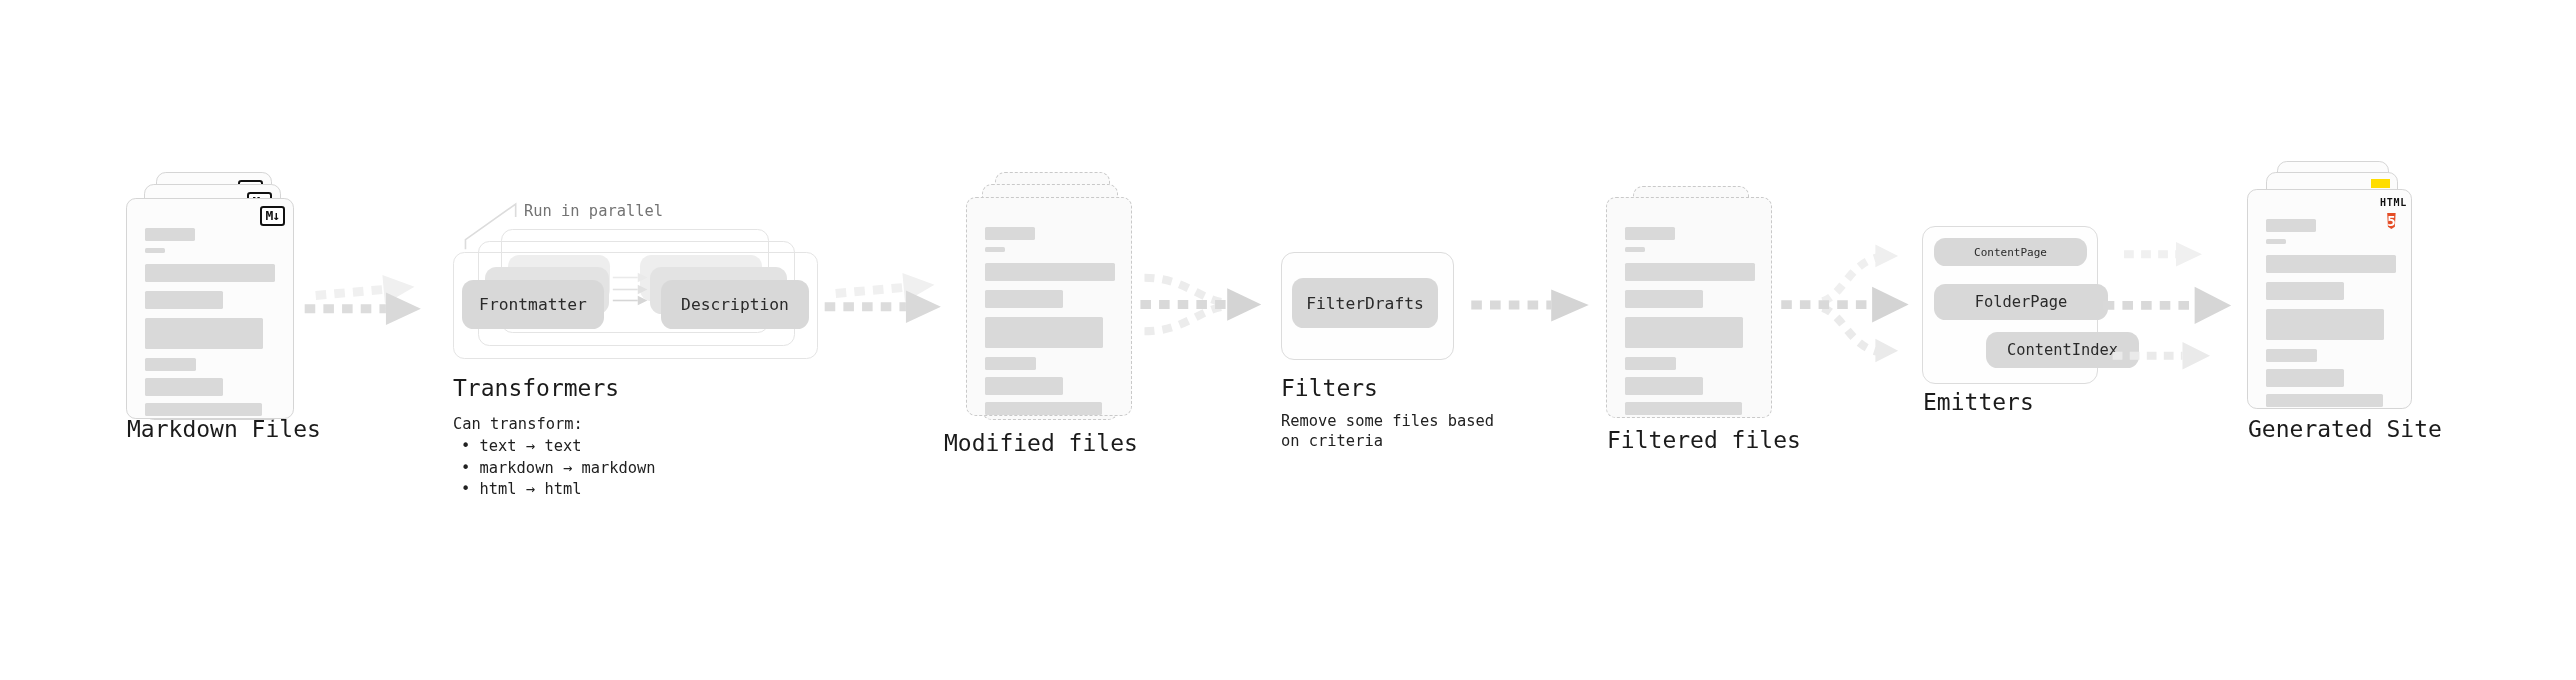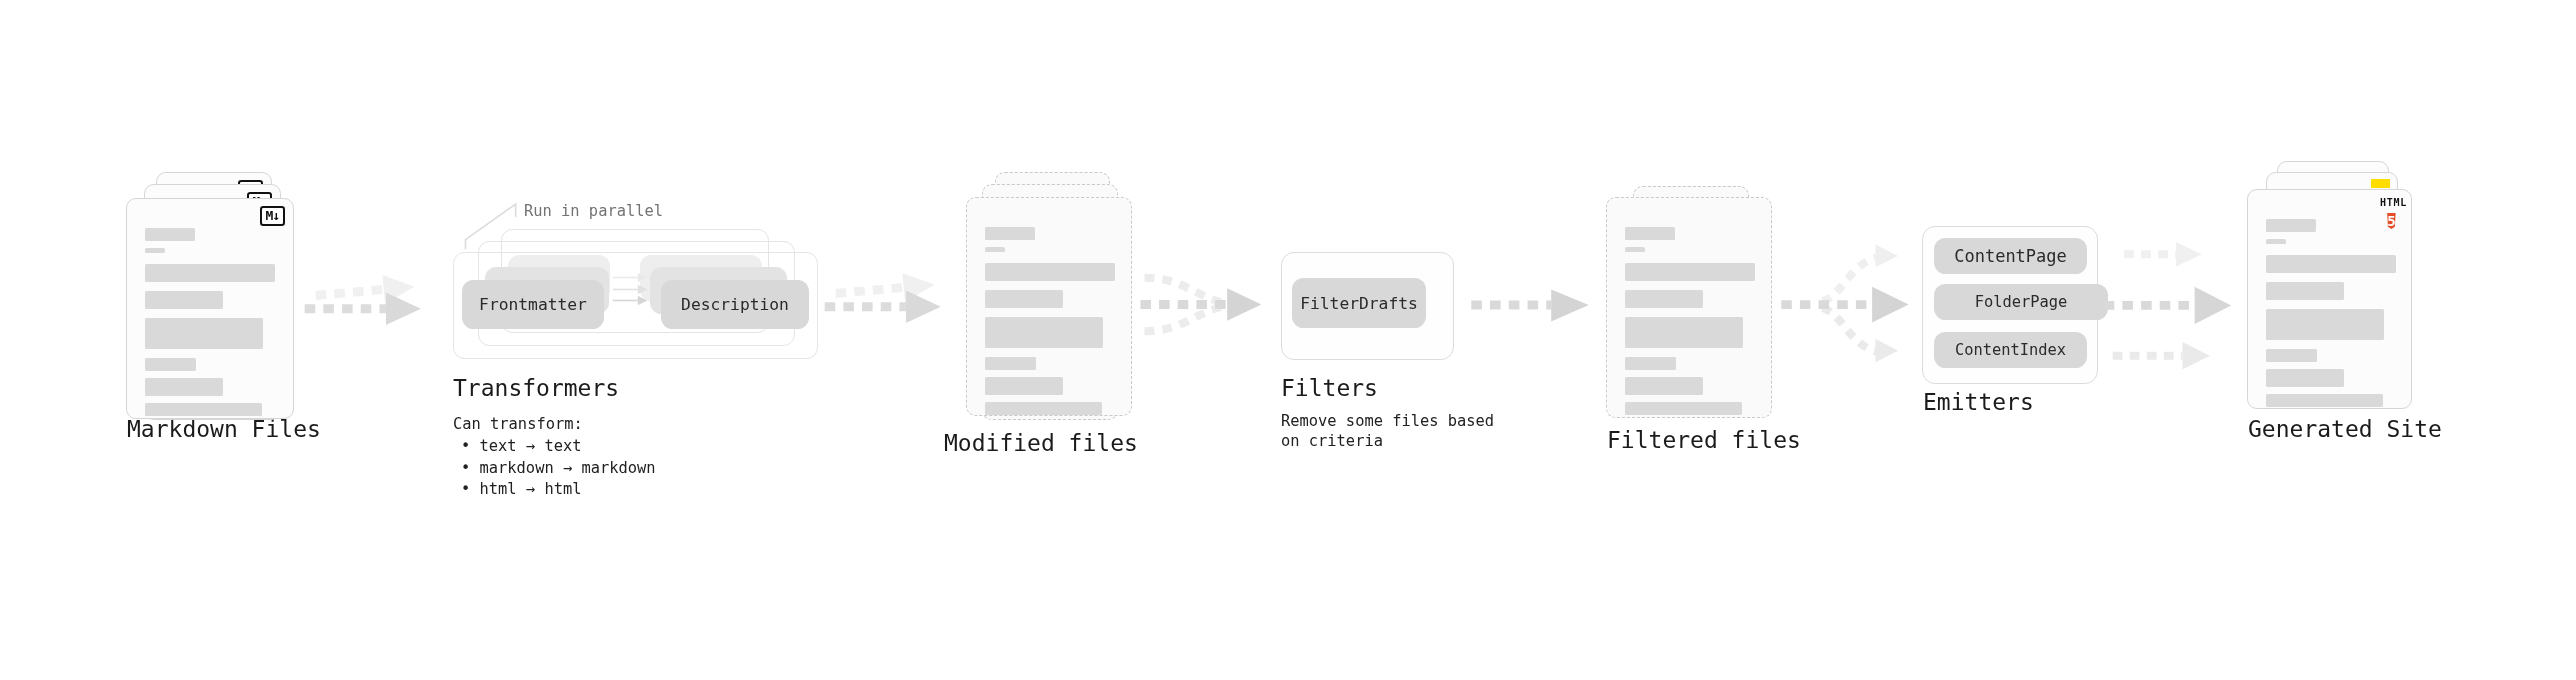--- a/index.html
+++ b/index.html
@@ -148,21 +148,21 @@
   <div class="stage-label" style="left:944px;top:430px">Modified files</div>
 
   <svg class="svg-abs" style="left:1136px;top:268px" width="137" height="73" viewBox="0 0 168 90">
     <path d="M 10,12 C 60,12 78,40 112,43" stroke="#ececec" stroke-width="10" stroke-dasharray="12 10" fill="none"></path>
     <path d="M 10,78 C 60,78 78,50 112,47" stroke="#ececec" stroke-width="10" stroke-dasharray="12 10" fill="none"></path>
     <line x1="5" y1="45" x2="112" y2="45" stroke="#d9d9d9" stroke-width="11" stroke-dasharray="13 10"></line>
     <polygon points="112,25 154,45 112,65" fill="#d4d4d4"></polygon>
   </svg>
 
   <div class="panel" style="left:1281px;top:252px;width:173px;height:108px"></div>
-  <div class="pill" style="left:1292px;top:278px;width:134px;height:50px">FilterDrafts</div>
+  <div class="pill" style="left:1292px;top:278px;width:146px;height:50px">FilterDrafts</div>
   <div class="stage-label" style="left:1281px;top:375px">Filters</div>
   <div class="stage-desc" style="left:1281px;top:411px">Remove some files based
 on criteria</div>
 
   <svg class="svg-abs" style="left:1468px;top:283px" width="124" height="45" viewBox="0 0 152 55">
     <line x1="4" y1="27" x2="102" y2="27" stroke="#d9d9d9" stroke-width="11" stroke-dasharray="13 10"></line>
     <polygon points="102,8 148,27 102,47" fill="#d4d4d4"></polygon>
   </svg>
 
   <div class="doc dashed" style="left:1633px;top:186px;width:116px;height:228px;z-index:1"></div>
@@ -183,23 +183,23 @@
   <svg class="svg-abs" style="left:1778px;top:238px" width="142" height="134" viewBox="0 0 175 165">
     <path d="M 55,78 C 80,70 88,32 122,24" stroke="#efefef" stroke-width="10" stroke-dasharray="11 10" fill="none"></path>
     <polygon points="120,8 148,22 120,36" fill="#efefef"></polygon>
     <path d="M 55,86 C 80,94 88,132 122,140" stroke="#eaeaea" stroke-width="10" stroke-dasharray="11 10" fill="none"></path>
     <polygon points="120,124 148,139 120,153" fill="#eaeaea"></polygon>
     <line x1="4" y1="82" x2="116" y2="82" stroke="#d9d9d9" stroke-width="11" stroke-dasharray="13 10"></line>
     <polygon points="116,60 161,82 116,104" fill="#d4d4d4"></polygon>
   </svg>
 
   <div class="panel" style="left:1922px;top:226px;width:176px;height:158px"></div>
-  <div class="pill" style="left:1934px;top:238px;width:153px;height:36px;font-size:17px">ContentPage</div>
+  <div class="pill" style="left:1934px;top:238px;width:153px;height:28px;font-size:11px">ContentPage</div>
   <div class="pill" style="left:1934px;top:284px;width:174px;height:36px;font-size:15.4px">FolderPage</div>
-  <div class="pill" style="left:1934px;top:332px;width:153px;height:36px;font-size:15.4px">ContentIndex</div>
+  <div class="pill" style="left:1986px;top:332px;width:153px;height:36px;font-size:15.4px">ContentIndex</div>
   <div class="stage-label" style="left:1923px;top:389px">Emitters</div>
 
   <svg class="svg-abs" style="left:2101px;top:234px" width="137" height="142" viewBox="0 0 168 175">
     <line x1="28" y1="25" x2="92" y2="25" stroke="#f0f0f0" stroke-width="10" stroke-dasharray="12 9"></line>
     <polygon points="92,10 124,25 92,40" fill="#f0f0f0"></polygon>
     <line x1="3" y1="88" x2="115" y2="88" stroke="#d9d9d9" stroke-width="11" stroke-dasharray="13 10"></line>
     <polygon points="115,65 160,88 115,111" fill="#d6d6d6"></polygon>
     <line x1="14" y1="150" x2="100" y2="150" stroke="#eaeaea" stroke-width="10" stroke-dasharray="12 9"></line>
     <polygon points="100,133 134,150 100,167" fill="#eaeaea"></polygon>
   </svg>

